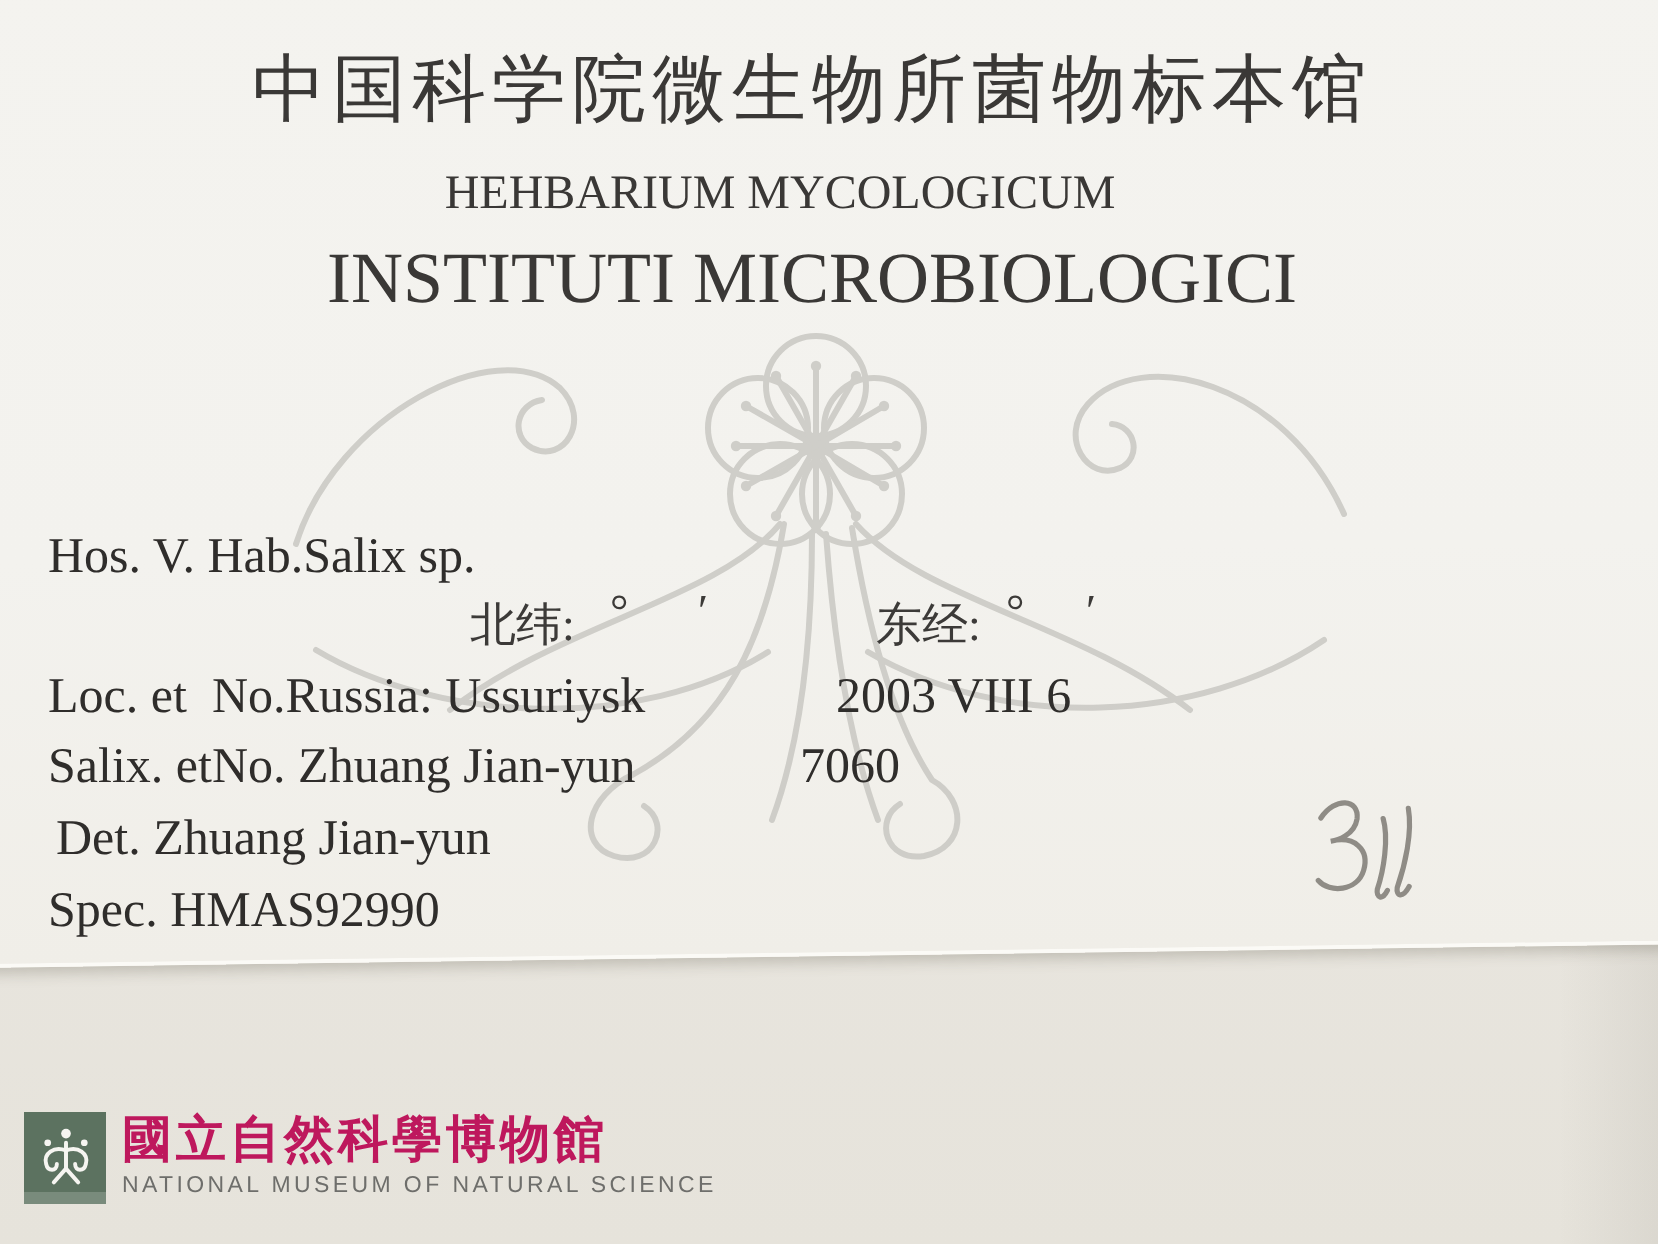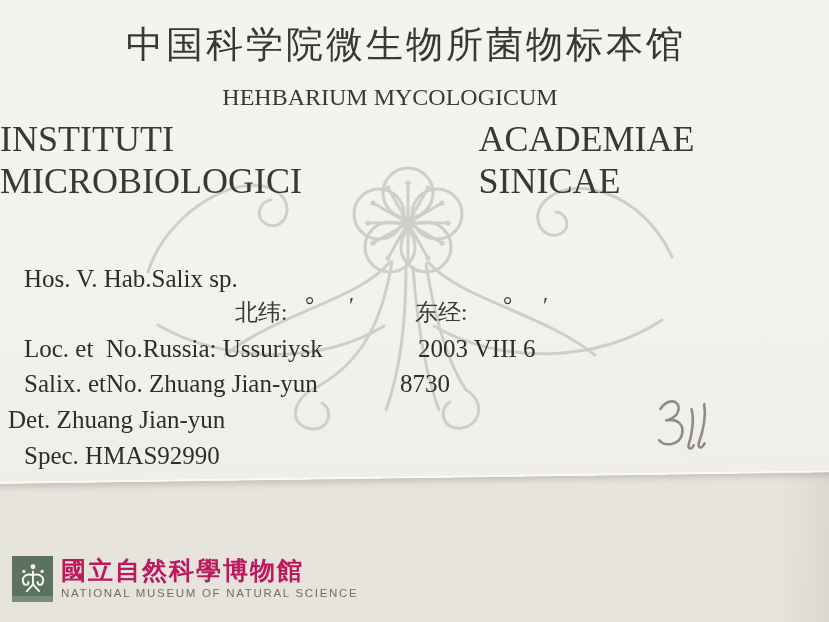--- a/index.html
+++ b/index.html
@@ -120,45 +120,44 @@
     <path d="M 262,112 C 252,172 232,212 187,237 C 163,248 158,272 177,278 C 197,284 206,262 192,253"></path>
     <path d="M 296,114 C 306,176 320,216 336,240 C 354,250 353,274 332,278 C 313,281 307,260 320,252"></path>
     <path d="M 276,117 C 276,172 270,222 256,260"></path>
     <path d="M 283,117 C 287,172 295,222 309,260"></path>
   </svg>
 
   <div class="title-zh">中国科学院微生物所菌物标本馆</div>
   <div class="title-la1">HEHBARIUM MYCOLOGICUM</div>
   <div class="title-la2">
     <span>INSTITUTI MICROBIOLOGICI</span>
-    <span>ACADEMIAE SINICAE</span>
   </div>
 
 
   <div class="row" style="left:24px;top:265px;">
     <span>Hos.</span>
     <span>V. Hab.Salix sp.</span>
   </div>
 
   <span class="row geo" style="left:235px;top:297px;">北纬:</span>
   <span class="row geo" style="left:305px;top:293px;">°</span>
   <span class="row geo" style="left:349px;top:293px;">′</span>
-  <span class="row geo" style="left:415px;top:297px;">东经:</span>
+  <span class="row geo" style="left:438px;top:297px;">东经:</span>
   <span class="row geo" style="left:503px;top:293px;">°</span>
   <span class="row geo" style="left:543px;top:293px;">′</span>
 
   <span class="row" style="left:24px;top:335px;">Loc. et</span>
   <span class="row" style="left:106px;top:335px;">No.Russia: Ussuriysk</span>
   <span class="row" style="left:418px;top:335px;">2003 VIII 6</span>
 
   <span class="row" style="left:24px;top:370px;">Salix. et</span>
   <span class="row" style="left:106px;top:370px;">No. Zhuang Jian-yun</span>
-  <span class="row" style="left:400px;top:370px;">8730</span>
+  <span class="row" style="left:400px;top:370px;">7060</span>
 
-  <div class="row" style="left:8px;top:406px;">
+  <div class="row" style="left:28px;top:406px;">
     <span>Det.</span>
     <span>Zhuang Jian-yun</span>
   </div>
 
   <div class="row" style="left:24px;top:442px;">
     <span>Spec.</span>
     <span>HMAS92990</span>
   </div>
 
   <svg class="pencil-svg" style="position:absolute;left:648px;top:388px;transform:rotate(-5deg);" width="72" height="76" viewBox="0 0 72 76" aria-label="311">

